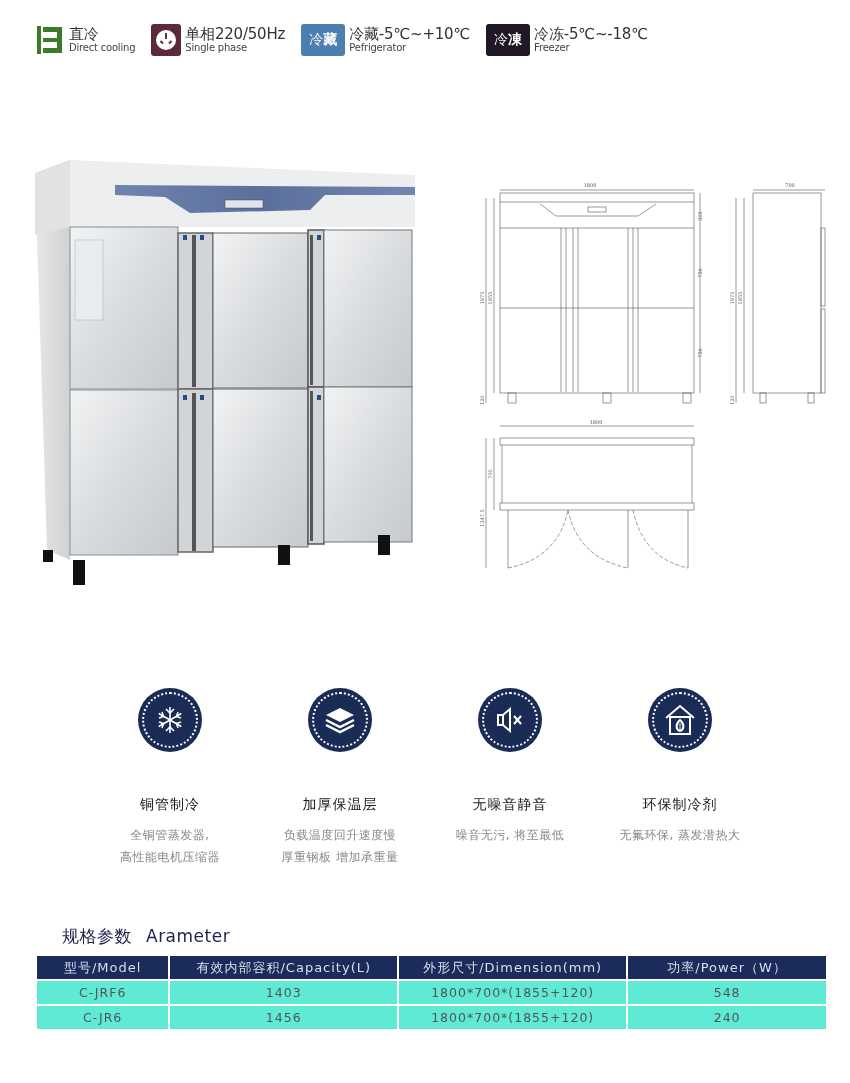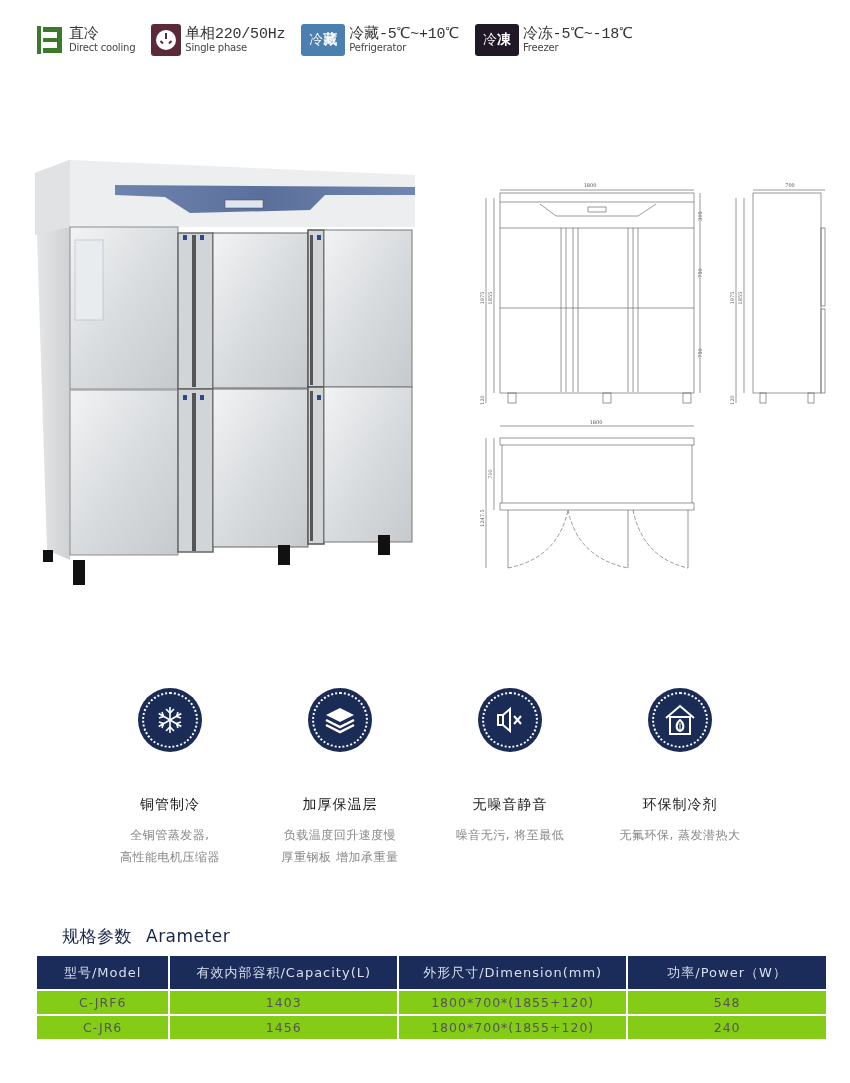--- a/index.html
+++ b/index.html
@@ -4,21 +4,21 @@
 <style>
   * { box-sizing: border-box; margin: 0; padding: 0; }
   html, body { width: 850px; height: 1083px; background: #ffffff; overflow: hidden; }
   body { font-family: "DejaVu Sans", "Liberation Sans", sans-serif; color: #222; position: relative; }
 
   
   .badges { position: absolute; top: 24px; left: 35px; display: flex; align-items: center; }
   .badge { display: flex; align-items: center; margin-right: 16px; }
   .badge-icon { width: 30px; height: 32px; border-radius: 3px; display: flex; align-items: center; justify-content: center; flex-shrink: 0; }
   .badge-text { margin-left: 4px; line-height: 1; }
-  .badge-cn { font-size: 15px; color: #333; letter-spacing: -0.2px; font-family: Liberation Mono, monospace; }
+  .badge-cn { font-size: 15px; color: #333; letter-spacing: -0.2px; }
   .badge-en { font-size: 10px; color: #444; margin-top: 1px; letter-spacing: -0.2px; }
   .b-green { background: transparent; }
   .b-maroon { background: #5a2a3b; }
   .b-blue { background: #4a7fb0; width: 44px; color: #fff; font-size: 14px; }
   .b-dark { background: #201826; width: 44px; color: #fff; font-size: 14px; }
   .b-blue span.thin, .b-dark span.thin { font-weight: normal; opacity: 0.95; }
   .b-blue span.bold, .b-dark span.bold { font-weight: bold; }
 
   
   .fridge { position: absolute; left: 35px; top: 155px; width: 380px; height: 440px; }
@@ -31,22 +31,22 @@
   .feature { width: 175px; display: flex; flex-direction: column; align-items: center; }
   .f-icon { width: 64px; height: 64px; border-radius: 50%; background: #1a2b55; position: relative; display: flex; align-items: center; justify-content: center; }
   .f-icon::before { content: ""; position: absolute; inset: 4px; border-radius: 50%; border: 2px dotted #ffffff; }
   .f-title { margin-top: 44px; font-size: 14px; color: #1a1a1a; letter-spacing: 1px; }
   .f-desc { margin-top: 10px; font-size: 12px; color: #888; line-height: 22px; text-align: center; letter-spacing: 0.5px; }
 
   
   .spec-title { position: absolute; top: 925px; left: 62px; font-size: 17px; color: #1a2548; letter-spacing: 0.5px; }
   .spec-title .en { margin-left: 14px; }
   table.spec { position: absolute; top: 954px; left: 35px; width: 793px; border-collapse: separate; border-spacing: 2px; font-family: "DejaVu Sans", sans-serif; }
-  table.spec th { background: #1b2c5a; color: #d8dfee; font-weight: normal; font-size: 13px; height: 33px; letter-spacing: 1px; }
-  table.spec td { background: #84cc16; color: #555; font-size: 12.5px; height: 23px; text-align: center; letter-spacing: 1px; }
+  table.spec th { background: #1b2c5a; color: #d8dfee; font-weight: normal; font-size: 13px; height: 23px; letter-spacing: 1px; }
+  table.spec td { background: #5eead4; color: #555; font-size: 12.5px; height: 23px; text-align: center; letter-spacing: 1px; }
 </style>
 </head>
 <body>
 
 <div class="badges">
   <div class="badge">
     <div class="badge-icon b-green">
       <svg width="30" height="32" viewBox="0 0 30 32">
         <rect x="2" y="2" width="4" height="28" fill="#3a7a2a"></rect>
         <path d="M8 3 H27 V29 H8 V24 H22 V18 H8 V14 H22 V8 H8 Z" fill="#3a7a2a"></path>

